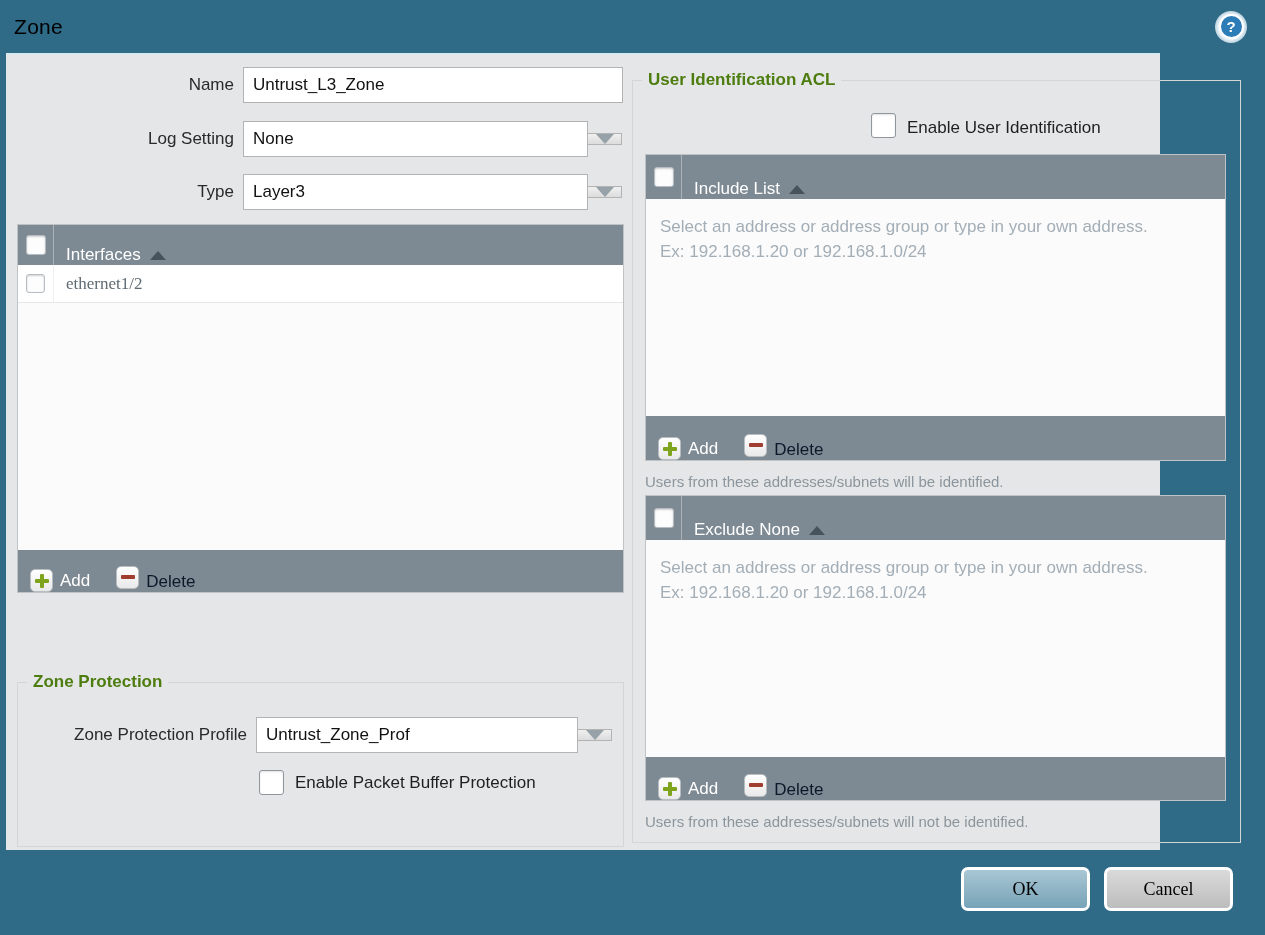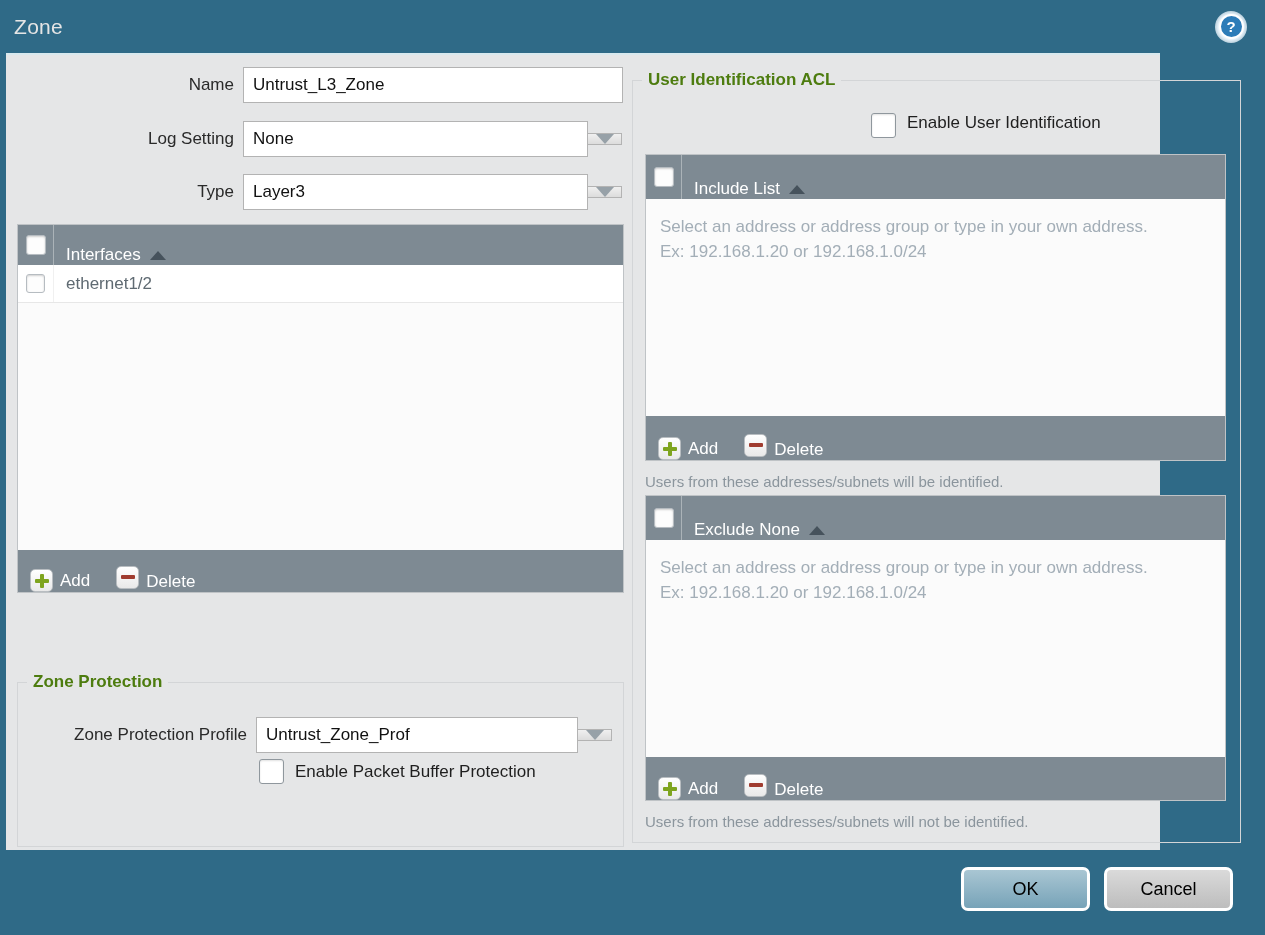--- a/index.html
+++ b/index.html
@@ -8,21 +8,21 @@
     font-family:"Liberation Sans", sans-serif;
     background:#2f6a87;
     position:relative;
     overflow:hidden;
   }
   .dialog { position:absolute; inset:0; background:#2f6a87; }
 
   
   .titlebar { position:absolute; left:0; top:0; width:100%; height:53px;
     display:flex; align-items:center; justify-content:space-between; padding:0 14px; }
-  .title { color:#e5e5e5; font-size:21px; letter-spacing:.3px; }
+  .title { color:#000000; font-size:21px; letter-spacing:.3px; }
   .help-icon { width:32px; height:32px; border-radius:50%;
     background:radial-gradient(circle, #eaf4fb 55%, rgba(234,244,251,.25) 100%);
     display:flex; align-items:center; justify-content:center; cursor:pointer; margin-right:4px; }
   .help-ring { width:25px; height:25px; border-radius:50%; background:#2c7cb8;
     border:2px solid #fff; color:#fff; font-size:15px; font-weight:bold;
     display:flex; align-items:center; justify-content:center; }
 
   
   .panel { position:absolute; left:6px; top:53px; width:1154px; height:797px;
     background:#e5e6e7; border-top:2px solid #d9e9ee;padding-left:48px; }
@@ -80,52 +80,52 @@
   .plus { position:relative; width:14px; height:14px; }
   .plus::before { content:""; position:absolute; left:0; top:5px; width:14px; height:4px;
     background:#7ea41e; border-radius:1px; }
   .plus::after { content:""; position:absolute; left:5px; top:0; width:4px; height:14px;
     background:#7ea41e; border-radius:1px; }
   .minus { position:relative; width:14px; height:14px; }
   .minus::before { content:""; position:absolute; left:0; top:5px; width:14px; height:4px;
     background:#a03c30; border-radius:1px; }
   .tool-label { font-size:17px; color:#fff; }
   .tool-btn.disabled { cursor:default; }
-  .tool-btn.disabled .tool-label { color:#ffffff;margin-top:10px; }
+  .tool-btn.disabled .tool-label { color:#0f172a;margin-top:10px; }
 
   
   .fieldset { position:relative; border:1px solid #d3d5d7; }
   .legend { position:absolute; top:-11px; left:9px; background:#e5e6e7;
     padding:0 6px; font-size:17px; font-weight:bold; color:#4d7c0f; white-space:nowrap; }
 
   .fieldset-zp { margin-top:89px; height:165px; width:607px; }
   .fieldset-zp .form-row { margin-top:34px; }
   .fieldset-zp .form-label { width:229px; }
-  .zp-check-row { display:flex; align-items:center; margin-top:6px; padding-left:241px;text-align:center; }
+  .zp-check-row { display:flex; align-items:center; margin-top:17px; padding-left:241px;text-align:center; }
   .check-label { font-size:17px; color:#1f1f1f; margin-left:11px; white-space:nowrap; }
 
   .fieldset-uid { margin-top:25px; height:763px; width:609px; }
-  .uid-check-row { display:flex; align-items:flex-start; margin-top:32px; padding-left:238px; }
+  .uid-check-row { display:flex; align-items:flex-end; margin-top:32px; padding-left:238px; }
   .uid-grid { width:581px; margin-left:12px; }
   .uid-grid .grid-header { height:44px; }
   .uid-grid .grid-body { height:217px; }
   .uid-grid .grid-footer { height:44px; }
   .uid-grid.exclude .grid-footer { height:43px; }
   .caption { font-size:15px; color:#8b959d; margin:12px 0 0 12px; }
   .include-wrap { margin-top:16px; }
   .exclude-wrap { margin-top:5px; }
 
   .interfaces-grid { margin-top:14px; width:607px; }
-  .interfaces-grid .grid-body { height:285px; }
+  .interfaces-grid .grid-body { height:285px;font-family:Liberation Serif, serif; }
   .mt12 { margin-top:12px; }
   .mb18 { margin-bottom:18px; }
   .mb17 { margin-bottom:17px; }
 
   
-  .footer-btns { position:absolute; right:32px; bottom:24px; display:flex; gap:14px; }
+  .footer-btns { position:absolute; right:32px; bottom:24px; display:flex; gap:14px;font-family:Liberation Serif, serif; }
   .btn { width:129px; height:44px; border:3px solid #fff; border-radius:7px;
     font-family:inherit; font-size:18px; color:#000; cursor:pointer; }
   .btn-ok { background:linear-gradient(#a9c6d3,#77a3b8); }
   .btn-cancel { background:linear-gradient(#dadada,#bdbdbd); }
 </style>
 </head>
 <body>
 
 <div class="dialog">
 

